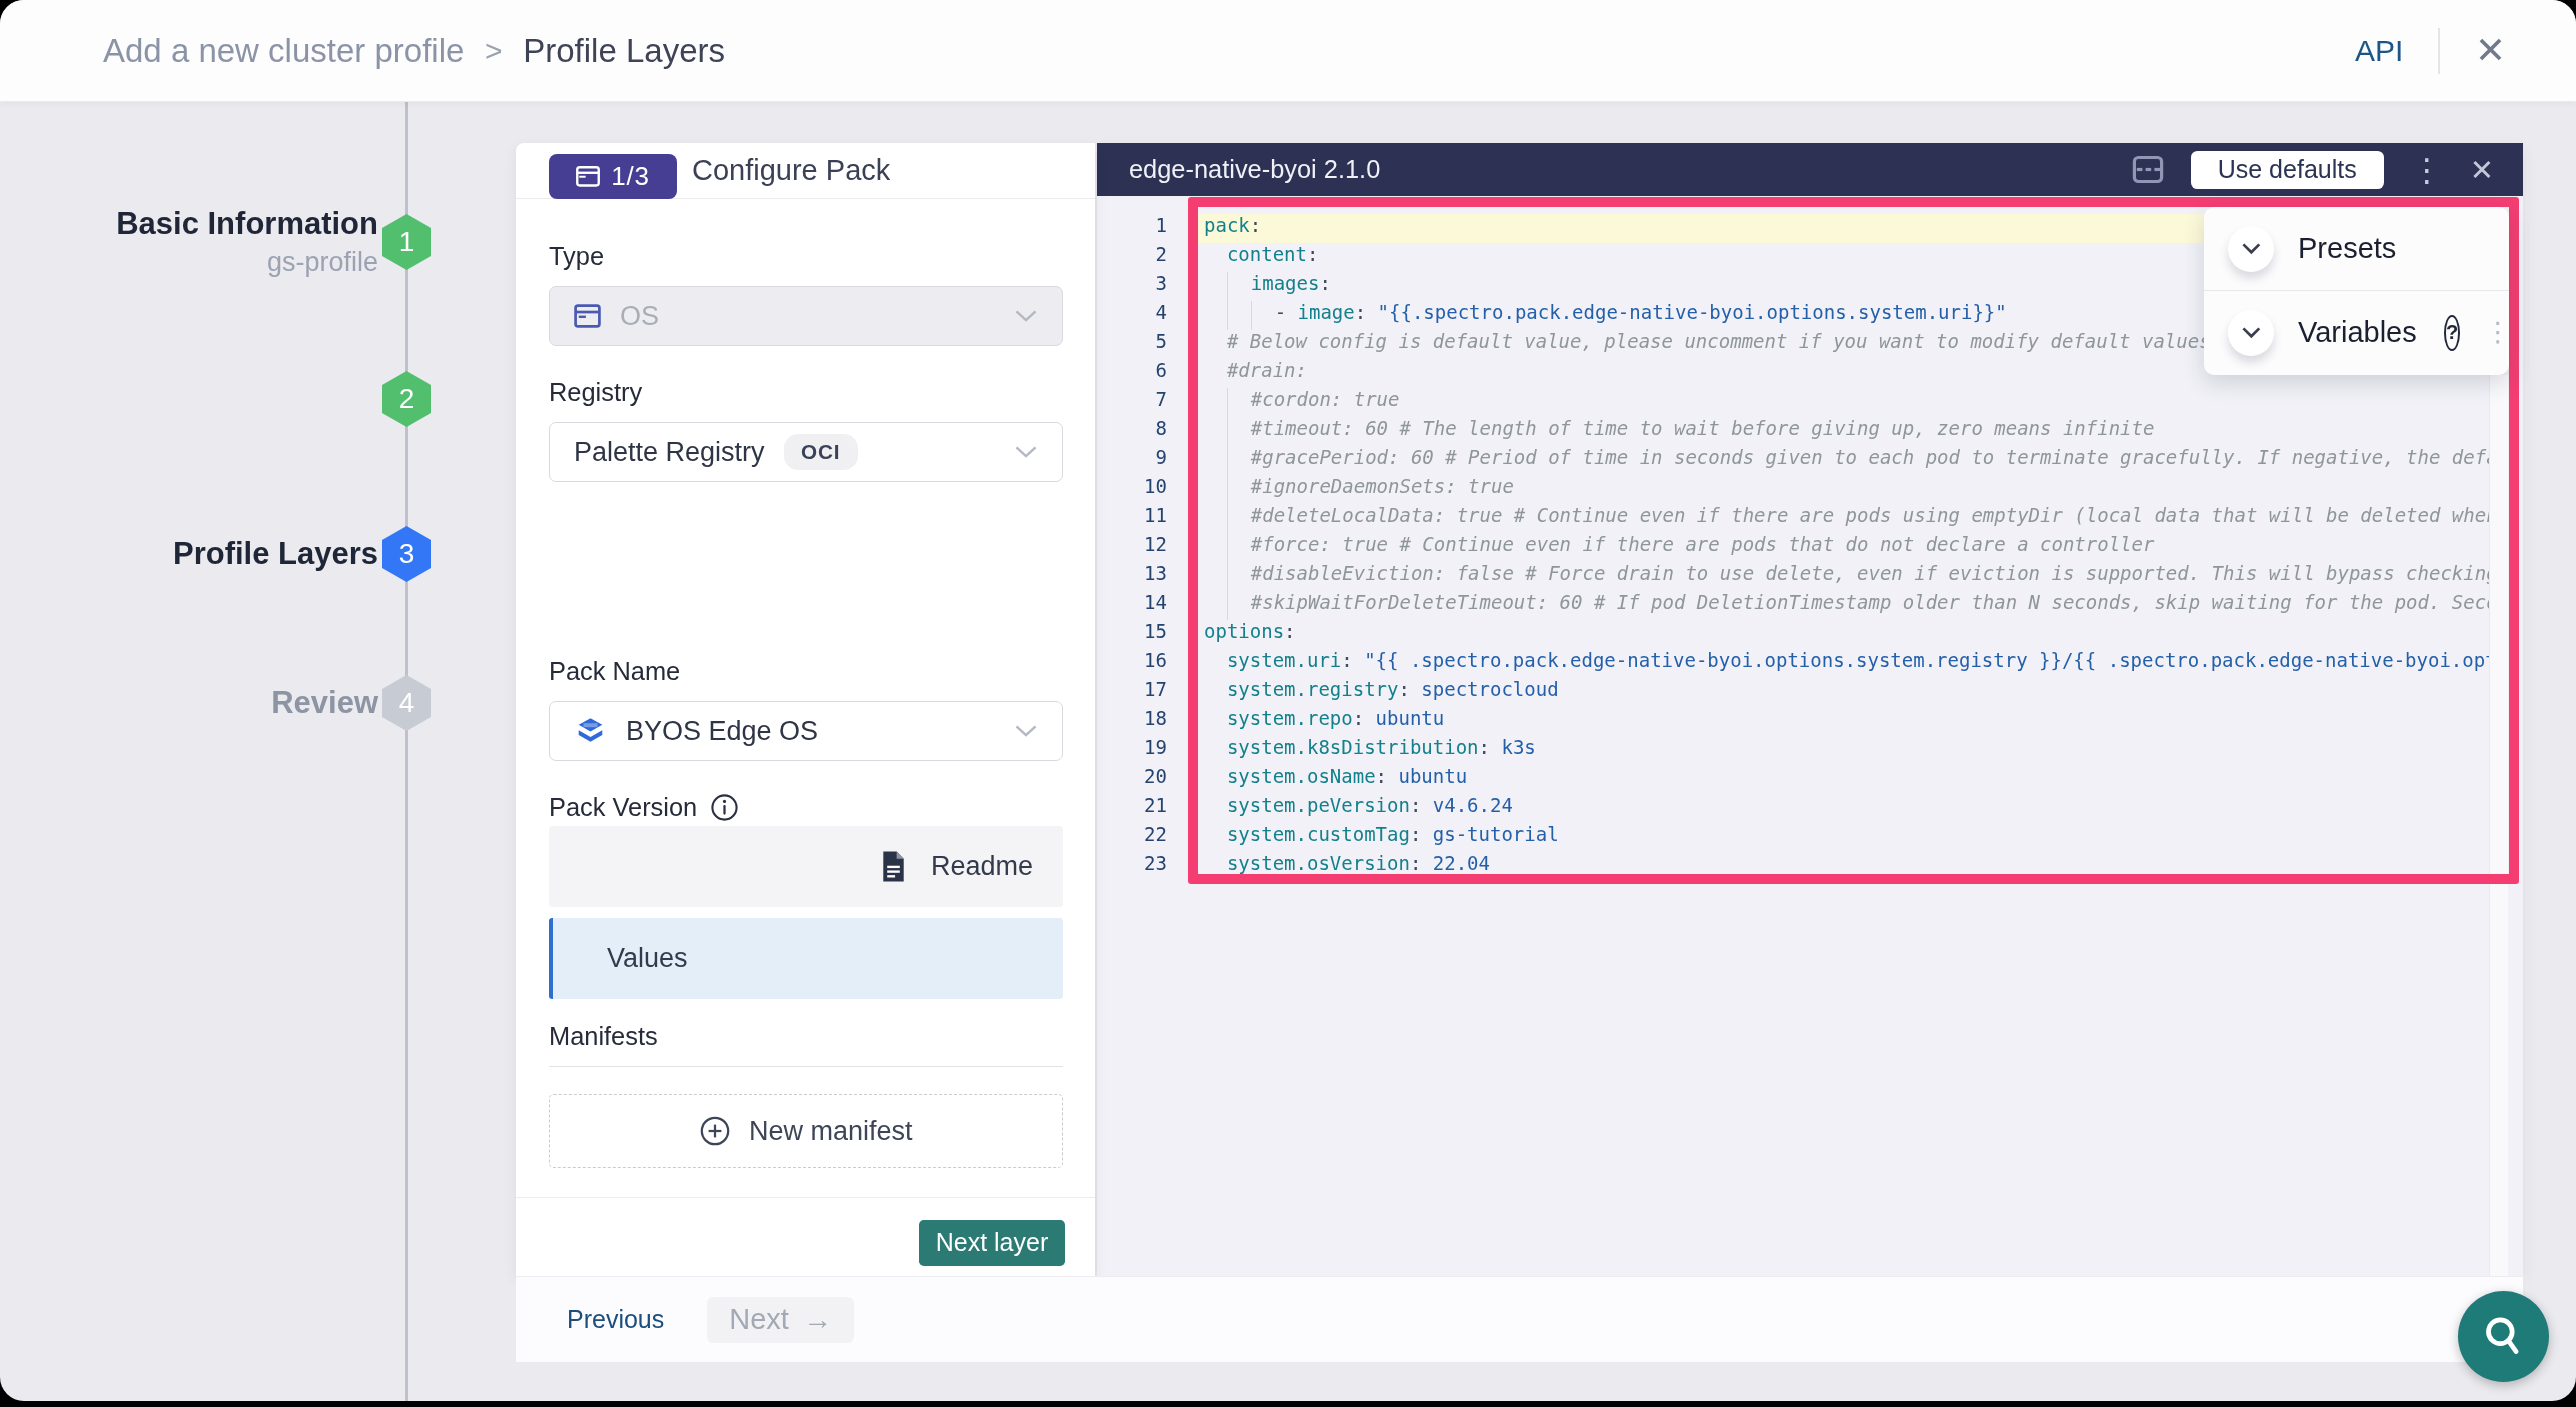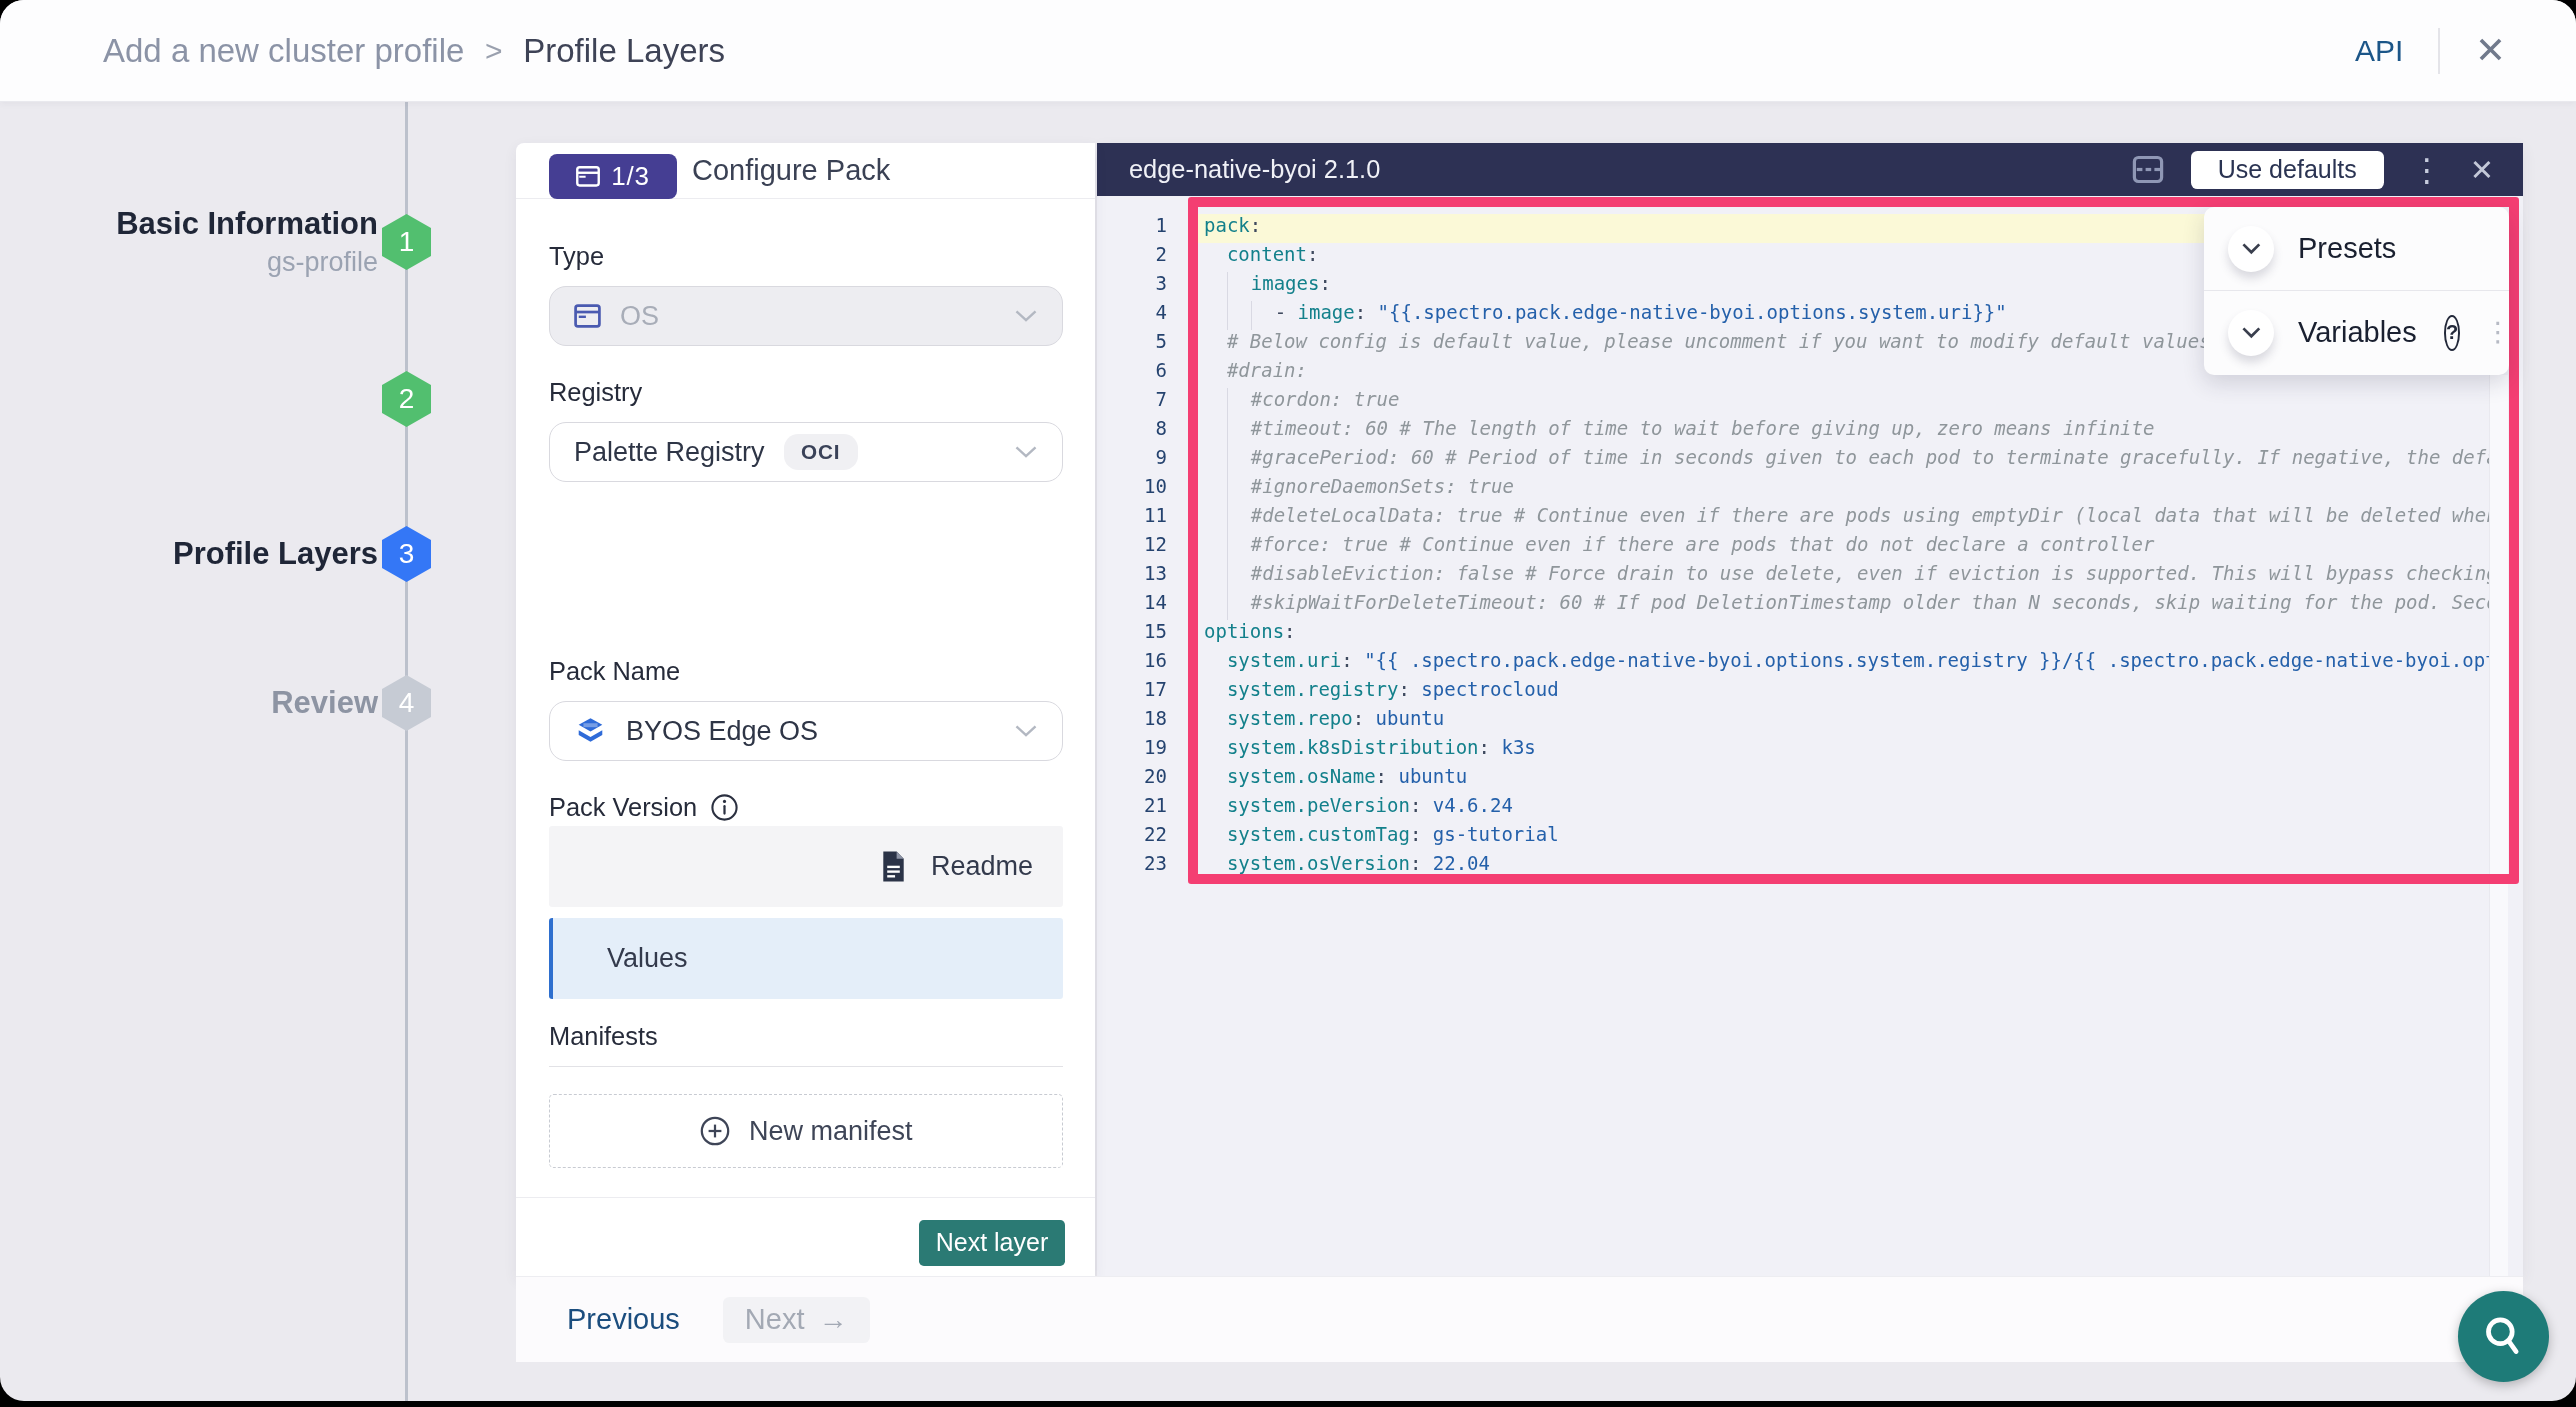--- a/index.html
+++ b/index.html
@@ -35,21 +35,21 @@
 
   
   .form-panel{position:absolute;left:516px;top:143px;width:579px;height:1133px;background:#fff;border-radius:8px 0 0 0;
               box-shadow:0 4.8px 14.3px rgba(60,60,90,.07);z-index:10;}
   .fp-header{position:absolute;left:0;top:0;width:579px;height:55px;border-bottom:0.8px solid #ececf0;}
   .fp-badge{position:absolute;left:33px;top:11px;height:45px;width:128px;background:#453e93;border-radius:8px;
             display:flex;align-items:center;justify-content:center;gap:11px;color:#fff;}
   .fp-badge .num{font-size:26px;font-weight:500;letter-spacing:0.8px;}
   .fp-title{position:absolute;left:176px;top:0;height:55px;display:flex;align-items:center;font-size:29px;color:#3a4154;}
   .f-label{position:absolute;left:33px;font-size:25.4px;color:#262b3a;font-weight:500;display:flex;align-items:center;gap:12.7px;}
-  .select{position:absolute;left:33px;width:514px;height:60px;border:0.8px solid #d9d9df;border-radius:17px;background:#fff;
+  .select{position:absolute;left:33px;width:514px;height:60px;border:0.8px solid #d9d9df;border-radius:7px;background:#fff;
           box-sizing:border-box;display:flex;align-items:center;gap:19px;padding:0 24px;cursor:pointer;}
   .select.disabled{background:#ededf1;cursor:default;}
   .select .val{font-size:27px;color:#2e3546;}
   .select.disabled .val{color:#a8adb8;}
   .select .chev{margin-left:auto;}
   .pill{background:#f0f0f3;border-radius:14.3px;padding:6.4px 17.5px;font-size:20.7px;font-weight:700;color:#3a4258;letter-spacing:0.8px;}
   .detail-row{position:absolute;left:33px;width:514px;height:81px;border-radius:3.2px;display:flex;align-items:center;gap:24px;
               padding:0 30px;box-sizing:border-box;cursor:pointer;}
   .detail-row.readme{background:#f4f4f6;}
   .detail-row.values{background:#e4eef9;border-left:4px solid #2e6fce;}
@@ -99,21 +99,21 @@
   .chev-circle{width:46px;height:46px;border-radius:50%;background:#fff;box-shadow:0 6.4px 9.5px rgba(60,60,90,.18);
                display:flex;align-items:center;justify-content:center;cursor:pointer;flex:0 0 auto;}
   .sp-label{font-size:29px;color:#1a2030;font-weight:500;}
   .help-circle{width:32px;height:32px;border-radius:50%;border:2.4px solid #23293a;color:#23293a;font-size:20px;font-weight:700;
                display:flex;align-items:center;justify-content:center;margin-left:3.2px;cursor:pointer;}
   .sp-kebab{margin-left:auto;margin-right:11px;color:#b6bac4;font-size:27px;line-height:27px;cursor:pointer;}
 
   
   .wizard-footer{position:absolute;left:516px;top:1276px;width:2007px;height:86px;background:#fcfbfd;border-top:0.8px solid #ededf1;
                  display:flex;align-items:center;gap:37px;padding-left:45px;box-sizing:border-box;z-index:11;}
-  .prev-btn{font-size:29px;color:#1b4d7e;font-weight:500;cursor:pointer;background:none;border:none;font-family:"Liberation Sans",sans-serif;}
+  .prev-btn{font-size:25px;color:#1b4d7e;font-weight:500;cursor:pointer;background:none;border:none;font-family:"Liberation Sans",sans-serif;}
   .next-pill{display:flex;align-items:center;gap:14.3px;background:#f2f2f5;border:none;border-radius:6.4px;height:46px;padding:0 22px;
              font-size:29px;color:#a3a9b4;font-family:"Liberation Sans",sans-serif;cursor:default;}
 
   
   .fab{position:absolute;left:2458px;top:1291px;width:91px;height:91px;border-radius:50%;background:#1e7b78;border:none;
        display:flex;align-items:center;justify-content:center;cursor:pointer;z-index:40;box-shadow:0 3.2px 11px rgba(0,0,0,.25);}
 </style>
 </head>
 <body>
 

